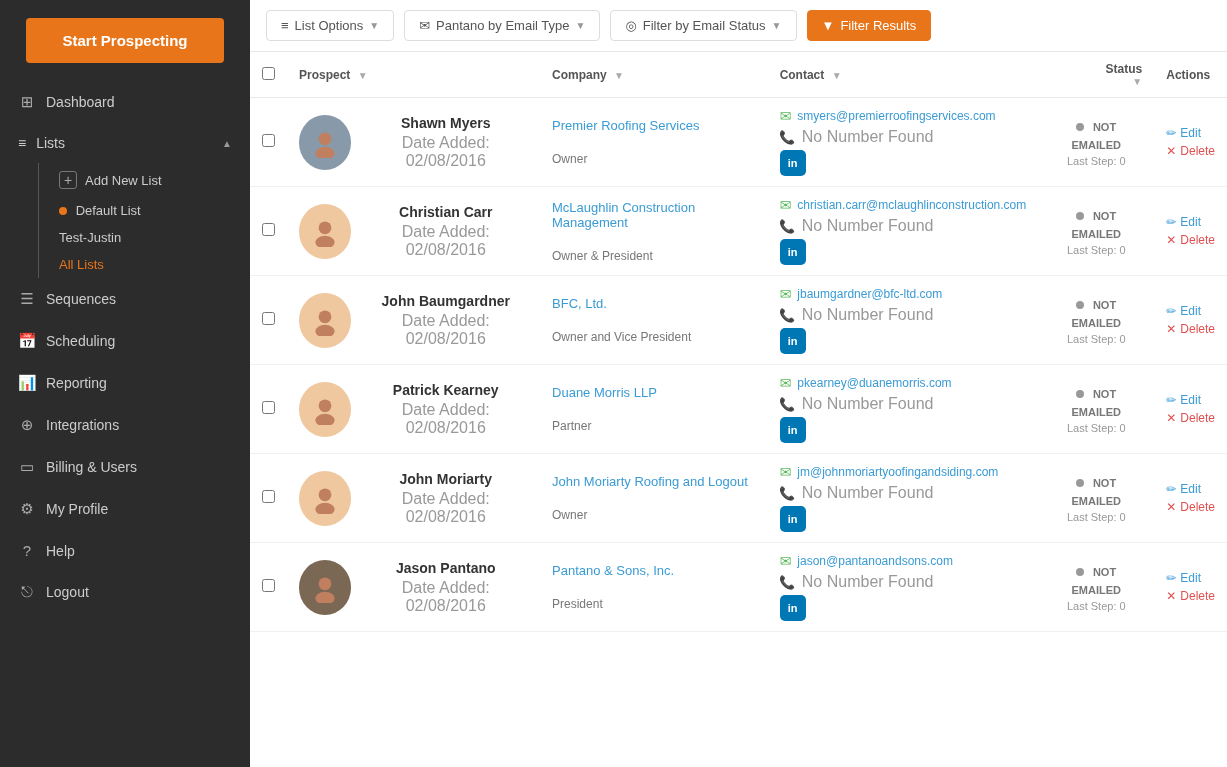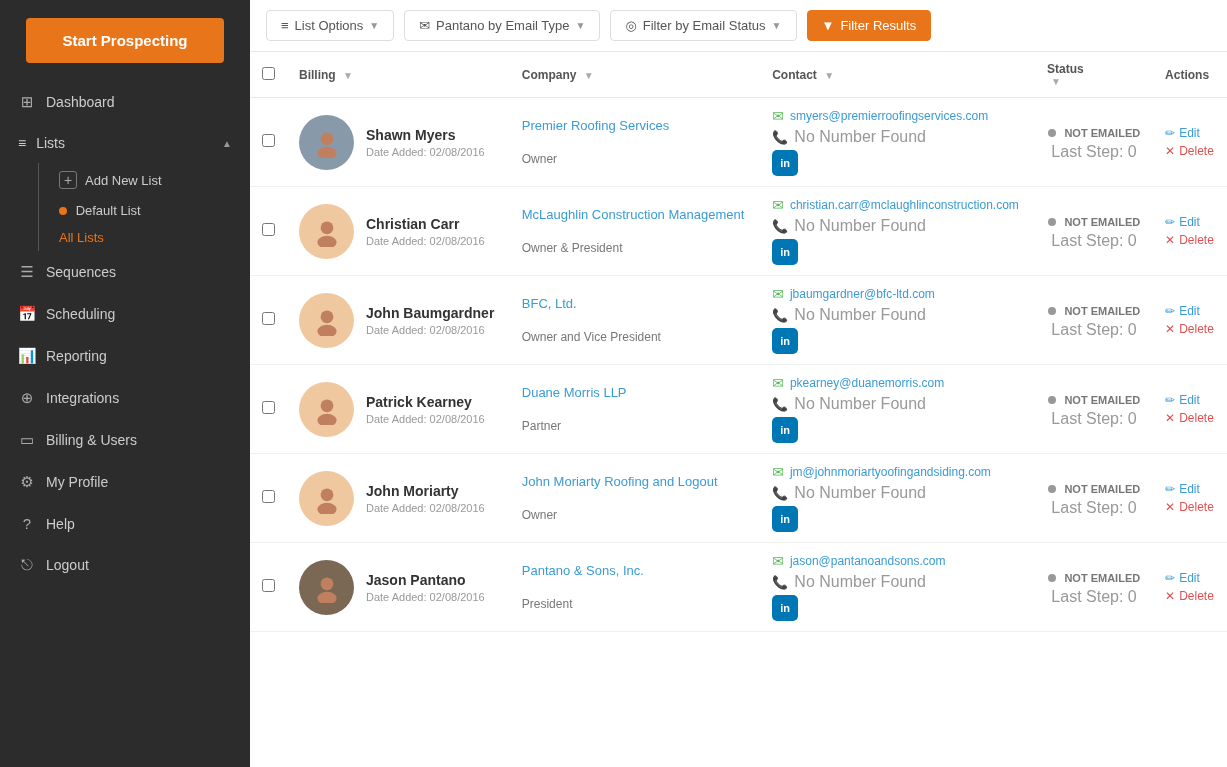--- a/index.html
+++ b/index.html
@@ -118,45 +118,45 @@
       font-weight: 600;
       color: #555;
       white-space: nowrap;
     }
     .prospects-table th .sort-icon { color: #aaa; margin-left: 4px; font-size: 10px; }
     .prospects-table tbody tr {
       border-bottom: 1px solid #f0f0f0;
     }
     .prospects-table td { padding: 10px 12px; vertical-align: middle; }
     .checkbox-col { width: 30px; }
-    .prospect-info { display: flex; align-items: center; gap: 12px; }
+    .prospect-info { display: flex; align-items: center; gap: 12px; text-align: center; }
     .prospect-name { font-size: 14px; font-weight: 600; color: #333; }
-    .prospect-date { font-size: 11px; color: #999; margin-top: 3px; }
+    .prospect-date { font-size: 16px; color: #999; margin-top: 3px; }
     .company-name { color: #3a9bd5; font-size: 13px; font-weight: 500; cursor: pointer; }
     .company-role { font-size: 12px; color: #777; margin-top: 19px; }
     .contact-cell { display: flex; flex-direction: column; gap: 4px; }
     .contact-row { display: flex; align-items: center; gap: 6px; font-size: 12px; }
     .email-icon { color: #5cb85c; font-size: 14px; }
     .phone-icon { color: #5bc0de; font-size: 13px; }
     .linkedin-btn {
       display: inline-flex; align-items: center; justify-content: center;
       width: 26px; height: 26px; background: #0077b5; border-radius: 5px;
       color: #fff; font-size: 11px; font-weight: bold; cursor: pointer;
       text-decoration: none;
     }
     .contact-email { color: #3a9bd5; font-size: 12px; }
     .no-number { color: #999; font-size: 16px; }
     .status-cell { text-align: center; min-width: 90px; }
     .not-emailed-dot { display: inline-block; width: 8px; height: 8px; border-radius: 50%; background: #999; margin-right: 4px; }
     .status-label { font-size: 11px; color: #777; font-weight: 600; }
-    .last-step { font-size: 16px; color: #999; margin-top: 2px; }
+    .last-step { font-size: 11px; color: #999; margin-top: 2px; }
     .actions-cell { display: flex; flex-direction: column; gap: 4px; align-items: flex-start; }
     .edit-link { color: #3a9bd5; font-size: 12px; cursor: pointer; display: flex; align-items: center; gap: 4px; }
     .delete-link { color: #e05050; font-size: 12px; cursor: pointer; display: flex; align-items: center; gap: 4px; }
-    .status-col { display: flex; flex-direction: column; align-items: flex-start; }
+    .status-col { display: flex; flex-direction: column; align-items: flex-end; }
     .actions-col { min-width: 70px; }
     .chevron { font-size: 10px; color: #999; }
     
     .avatar-placeholder {
       width: 55px; height: 55px; border-radius: 50%;
       background: #f0c8a0; display: flex; align-items: center; justify-content: center;
     }
     .avatar-placeholder svg { width: 32px; height: 32px; fill: #c08060; }
   </style>
 </head>
@@ -184,20 +184,23 @@
       </div>
       <div class="lists-tree">
         <div class="tree-line">
           <div class="add-new-list">
             <div class="plus-icon">+</div>
             <span>Add New List</span>
           </div>
           <div class="list-item-nav">
             <span class="dot"></span>
             <span>Default List</span>
+          </div>
+          <div class="list-item-nav">
+            <span>Test-Justin</span>
           </div>
           <div class="list-item-nav active-list">
             <span>All Lists</span>
           </div>
         </div>
       </div>
     </div>
 
     <div class="nav-item">
       <span class="nav-icon">☰</span>
@@ -265,21 +268,21 @@
     </button>
   </div>
 
   <table class="prospects-table">
     <thead>
       <tr>
         <th class="checkbox-col">
           <input type="checkbox" style="">
         </th>
         <th>
-          <span>Billing</span>
+          <span>Prospect</span>
           <span class="sort-icon">▼</span>
         </th>
         <th>
           <span>Company</span>
           <span class="sort-icon">▼</span>
         </th>
         <th>
           <span>Contact</span>
           <span class="sort-icon">▼</span>
         </th>

